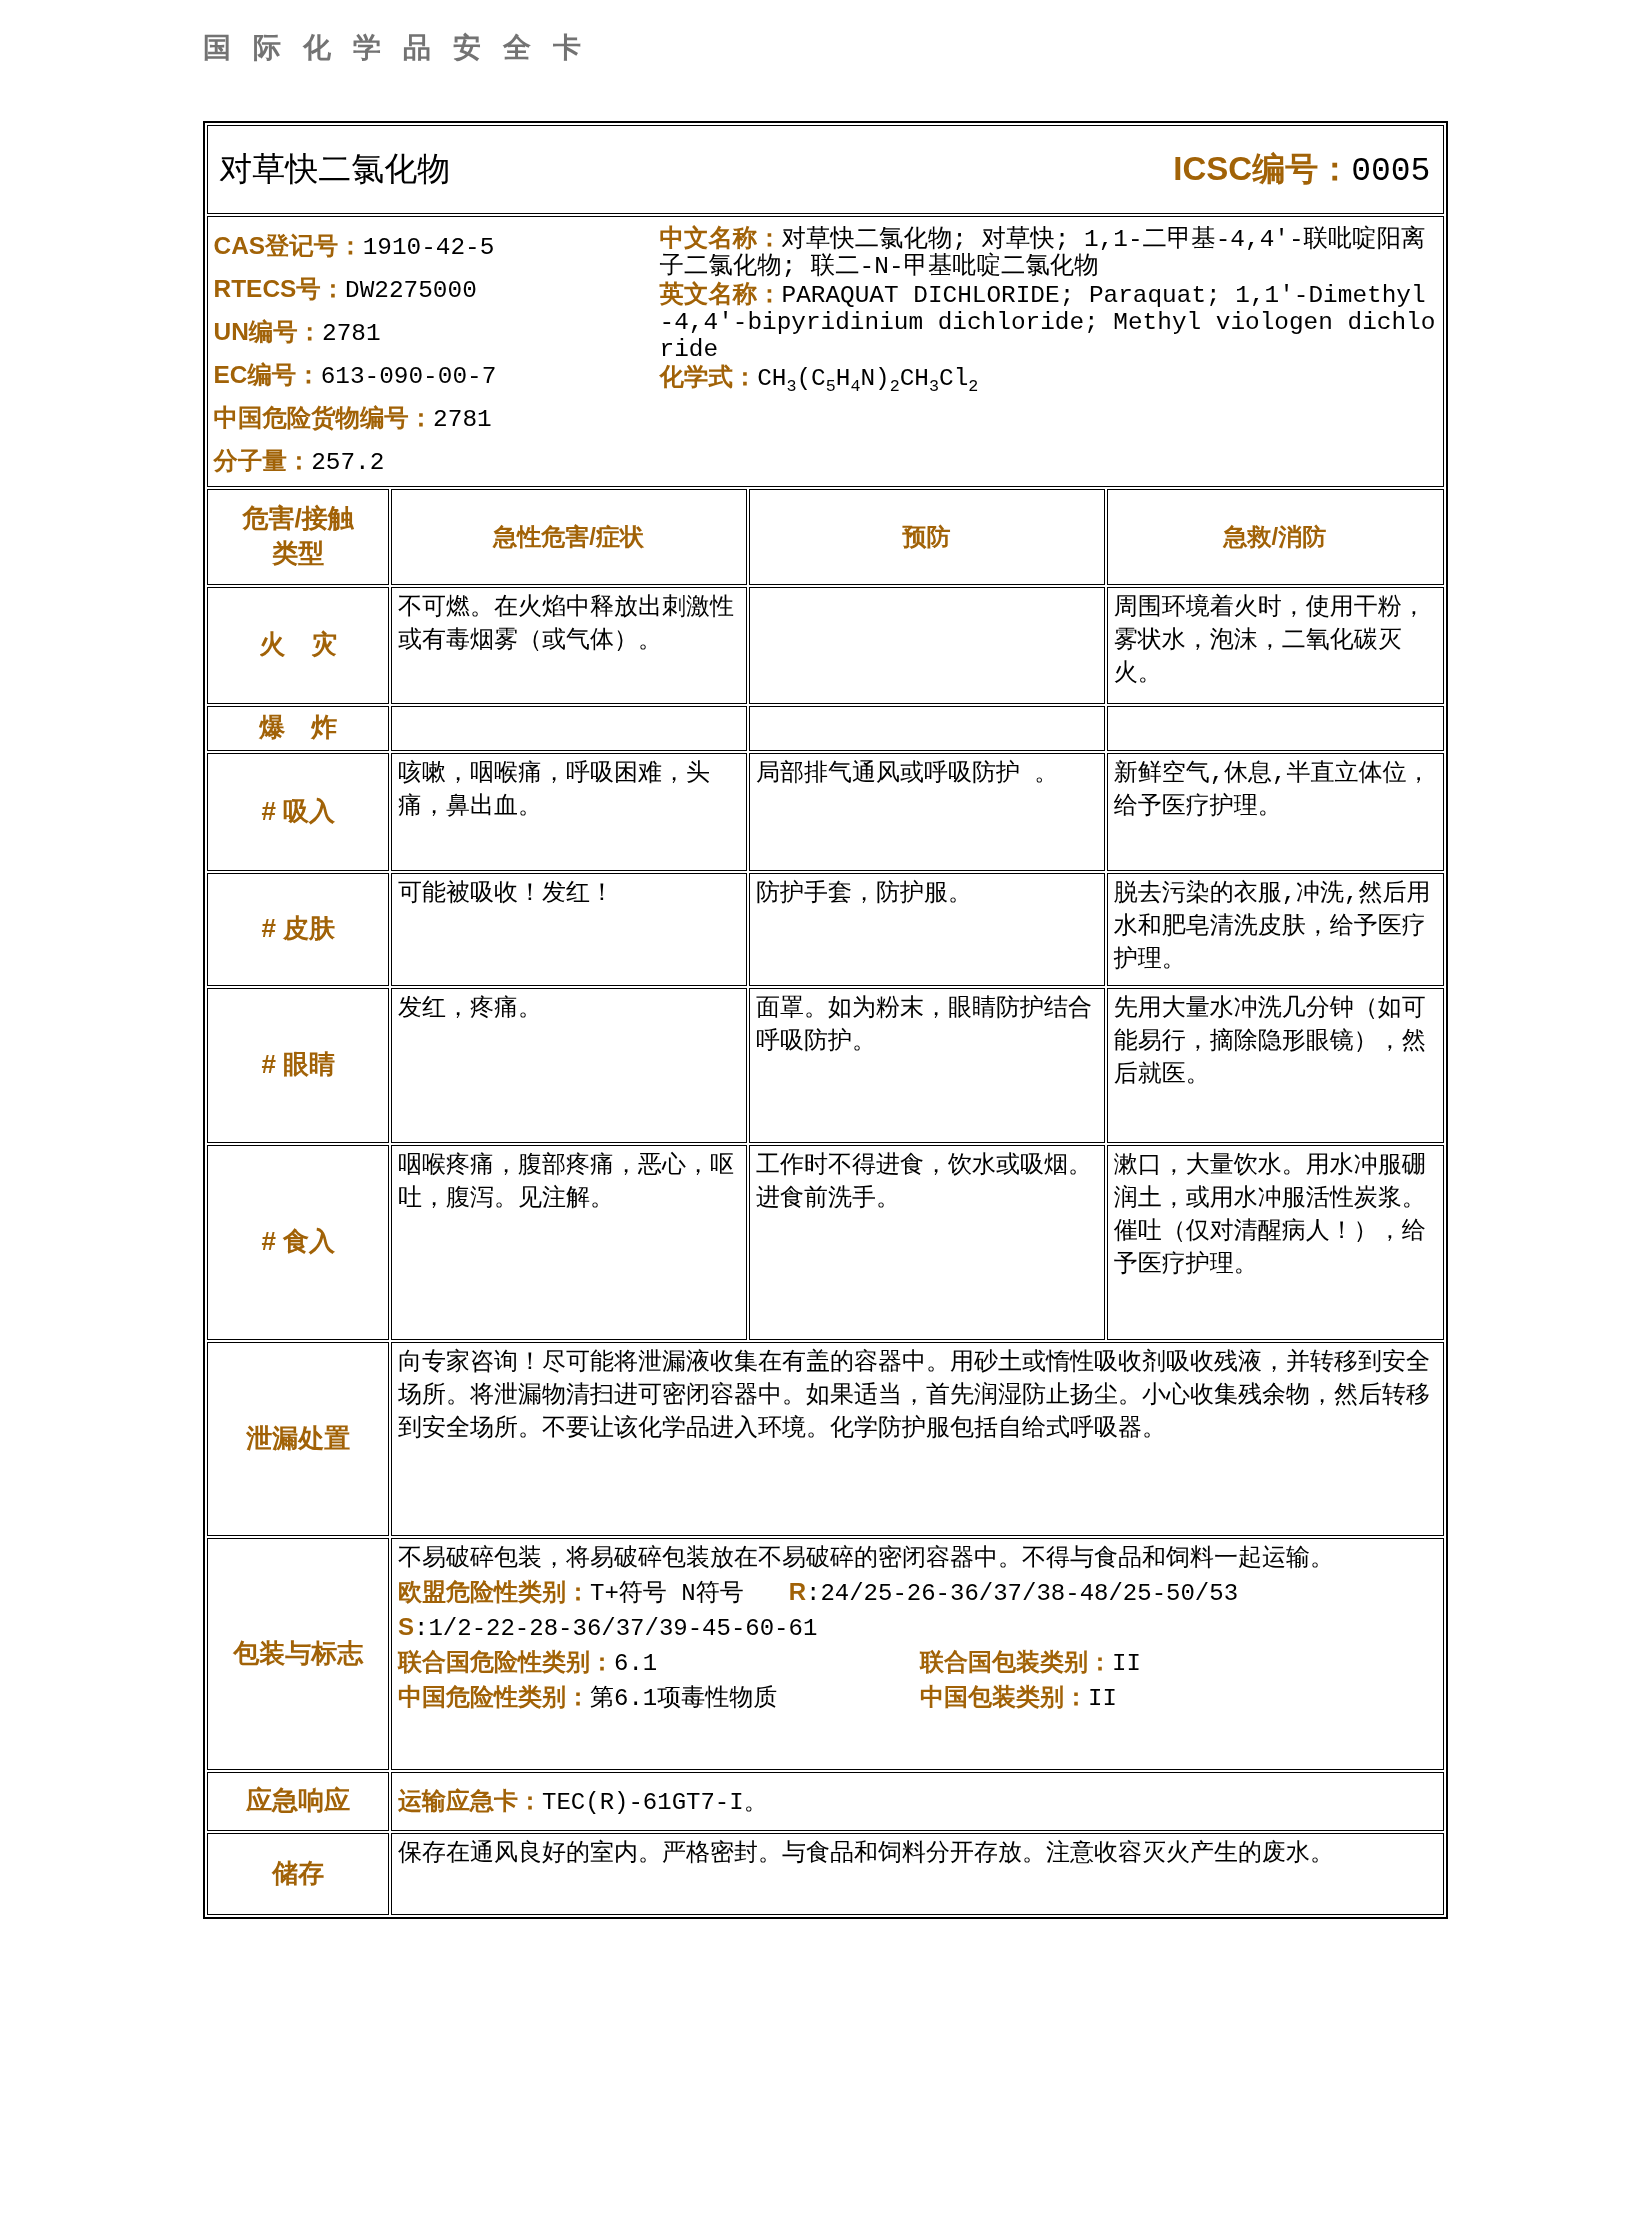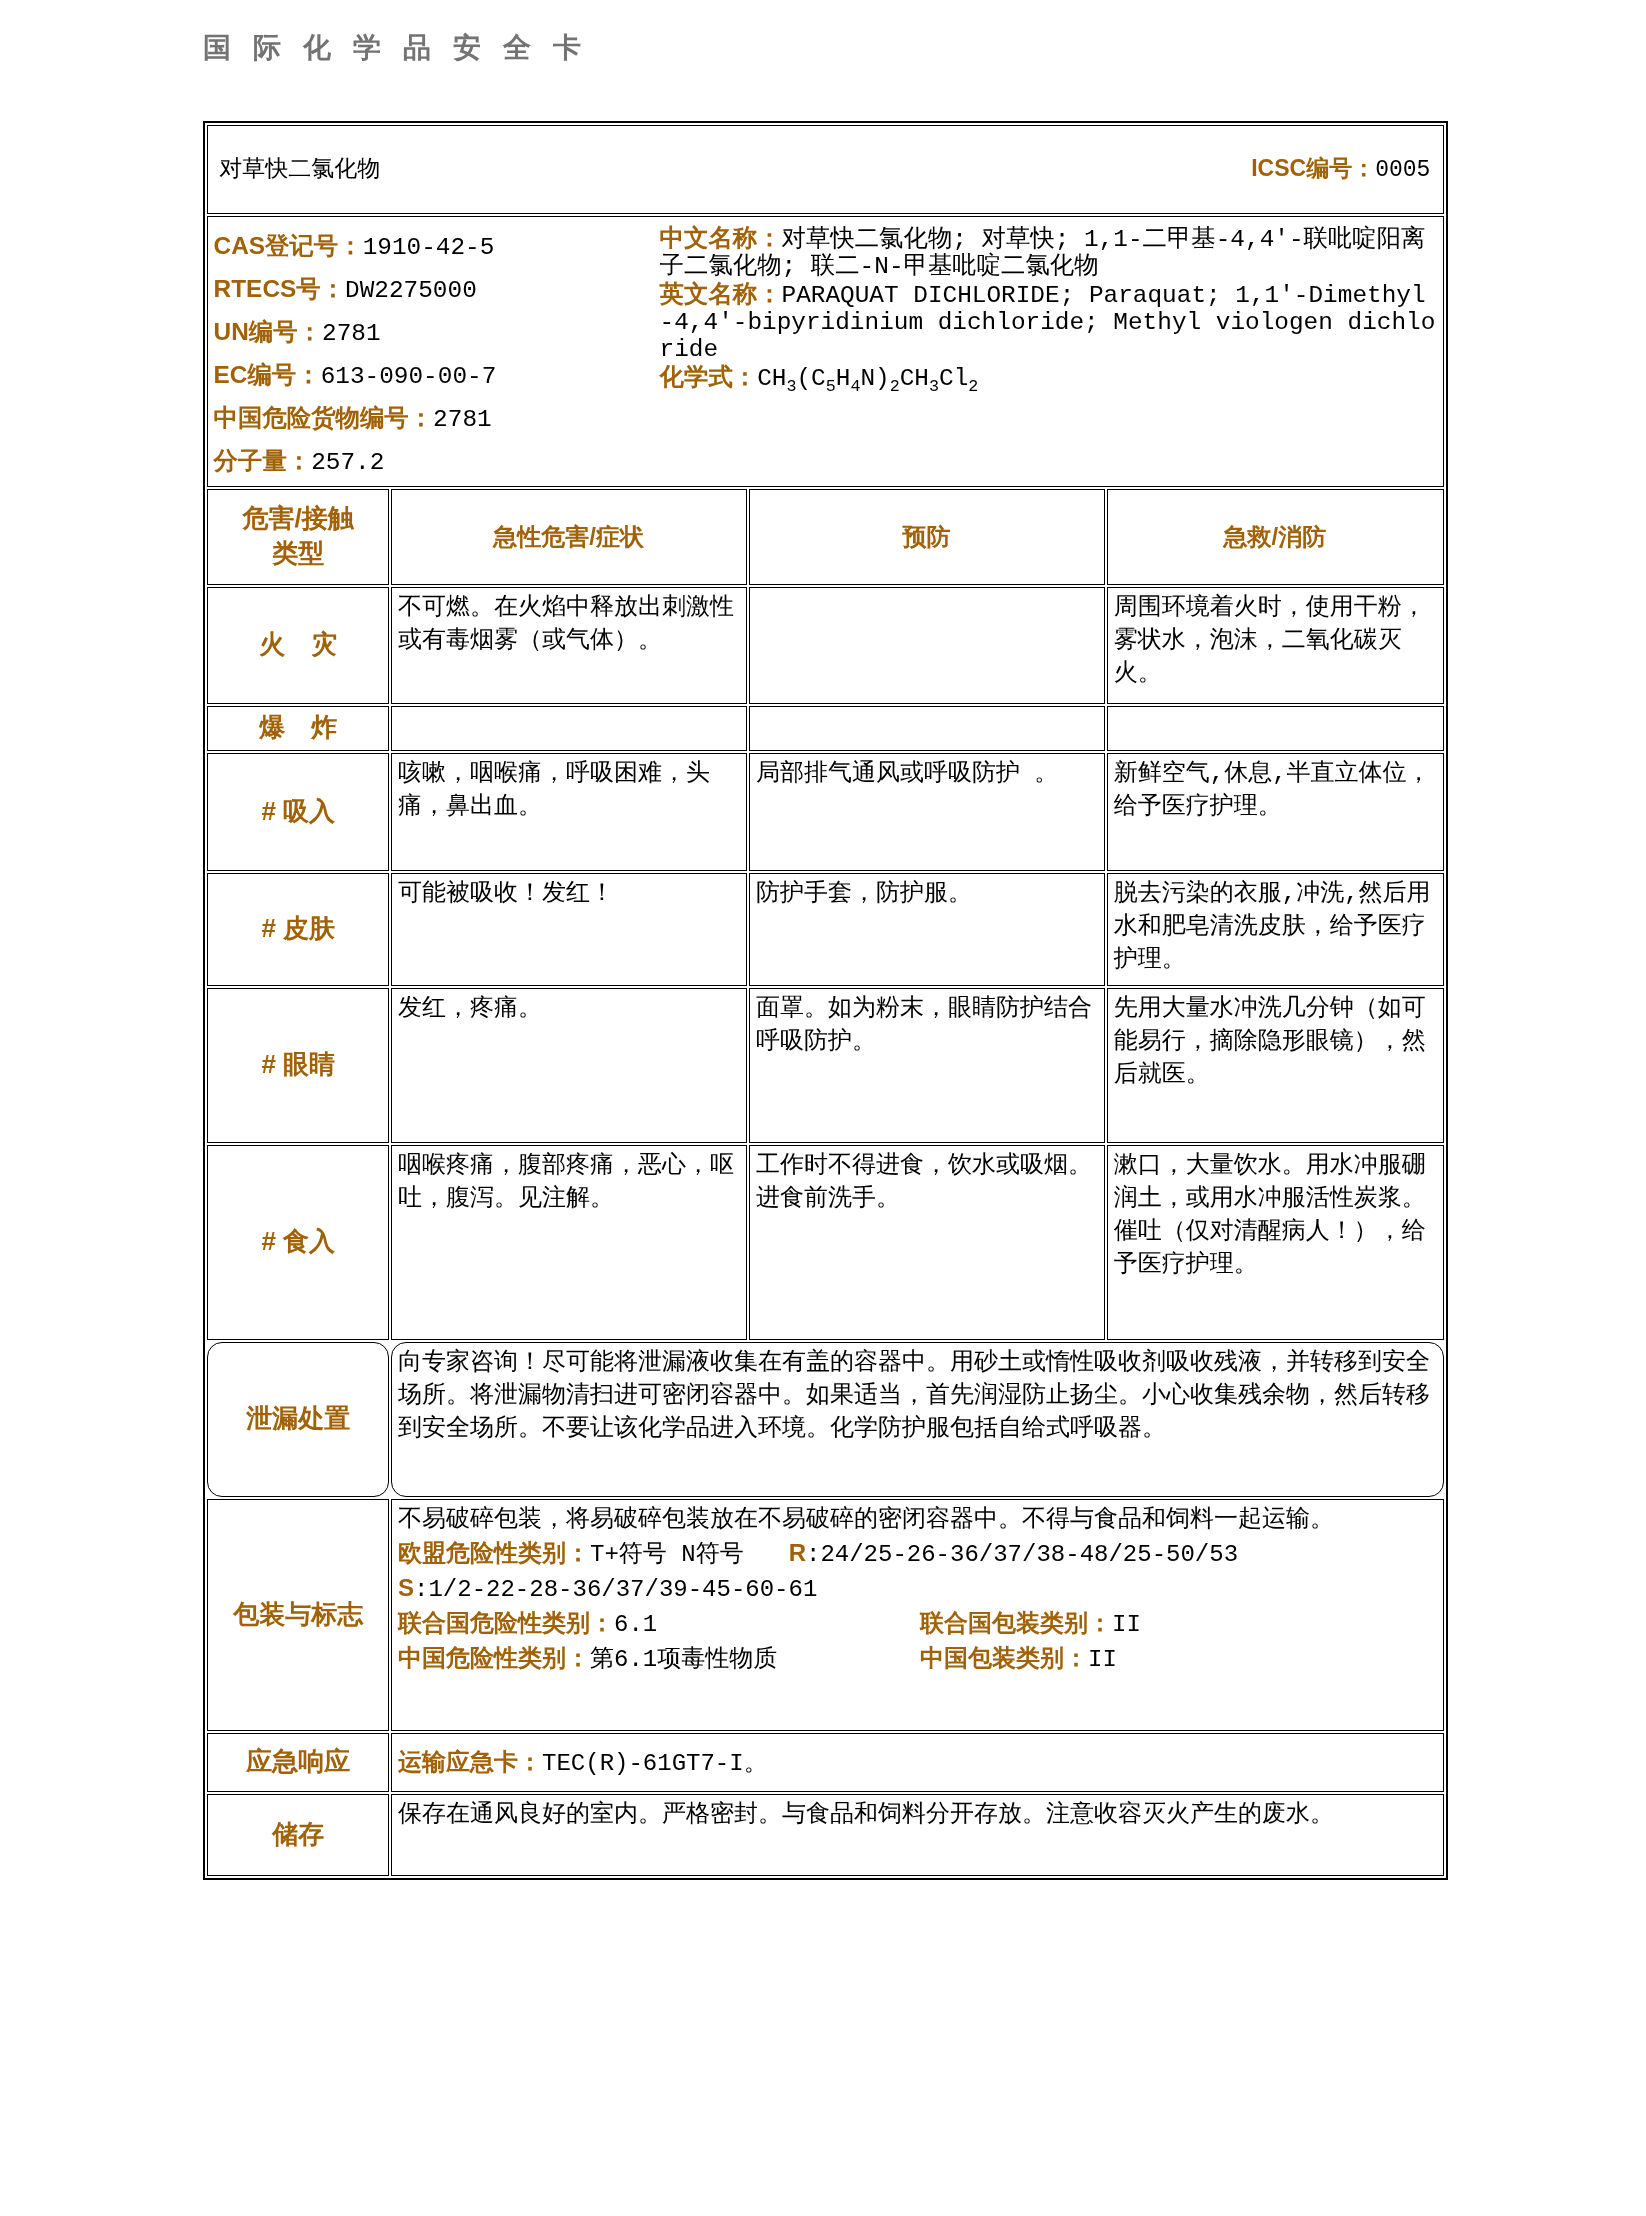--- a/index.html
+++ b/index.html
@@ -55,28 +55,28 @@
   tr.rh-name td { height: 89px; vertical-align: middle; }
   tr.rh-id   td { height: 259px; }
   tr.rh-head td { height: 96px; vertical-align: middle; text-align: center; }
   tr.rh-fire td { height: 117px; }
   tr.rh-expl td { height: 45px; margin-left: 8px;  }
   tr.rh-cont td { height: 85px; }
   tr.rh-inh  td { height: 118px; }
   tr.rh-skin td { height: 113px; }
   tr.rh-eye  td { height: 155px; }
   tr.rh-ing  td { height: 195px; }
-  tr.rh-spl  td { height: 155px; border-radius: 15px; }
+  tr.rh-spl  td { height: 194px; }
   tr.rh-pack td { height: 232px; }
   tr.rh-emer td { height: 59px; vertical-align: middle; }
   tr.rh-stor td { height: 82px; }
 
   .name-flex {
     display: flex; justify-content: space-between; align-items: baseline;
-    font-size: 23px; padding: 0 5.6px; gap: 40px;
+    font-size: 33px; padding: 0 5.6px; gap: 40px;
   }
   .id-flex { display: flex; }
   .id-left { width: 446px; flex: none; padding-top: 5.6px; }
   .id-line { line-height: 41px; font-size: 24.4px; white-space: nowrap; }
   .id-right { flex: 1; padding-top: 4.2px; }
   .id-right p { margin: 0; font-size: 24.4px; line-height: 27px; }
   sub { font-size: 16.7px; }
 
   .pk-line { font-size: 24px; line-height: 33px; }
   .inb { display: inline-block; min-width: 522px; }

